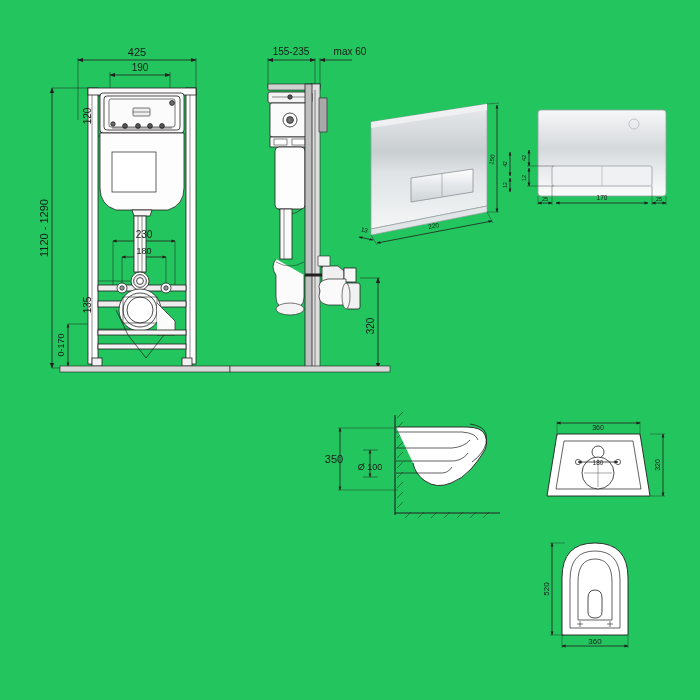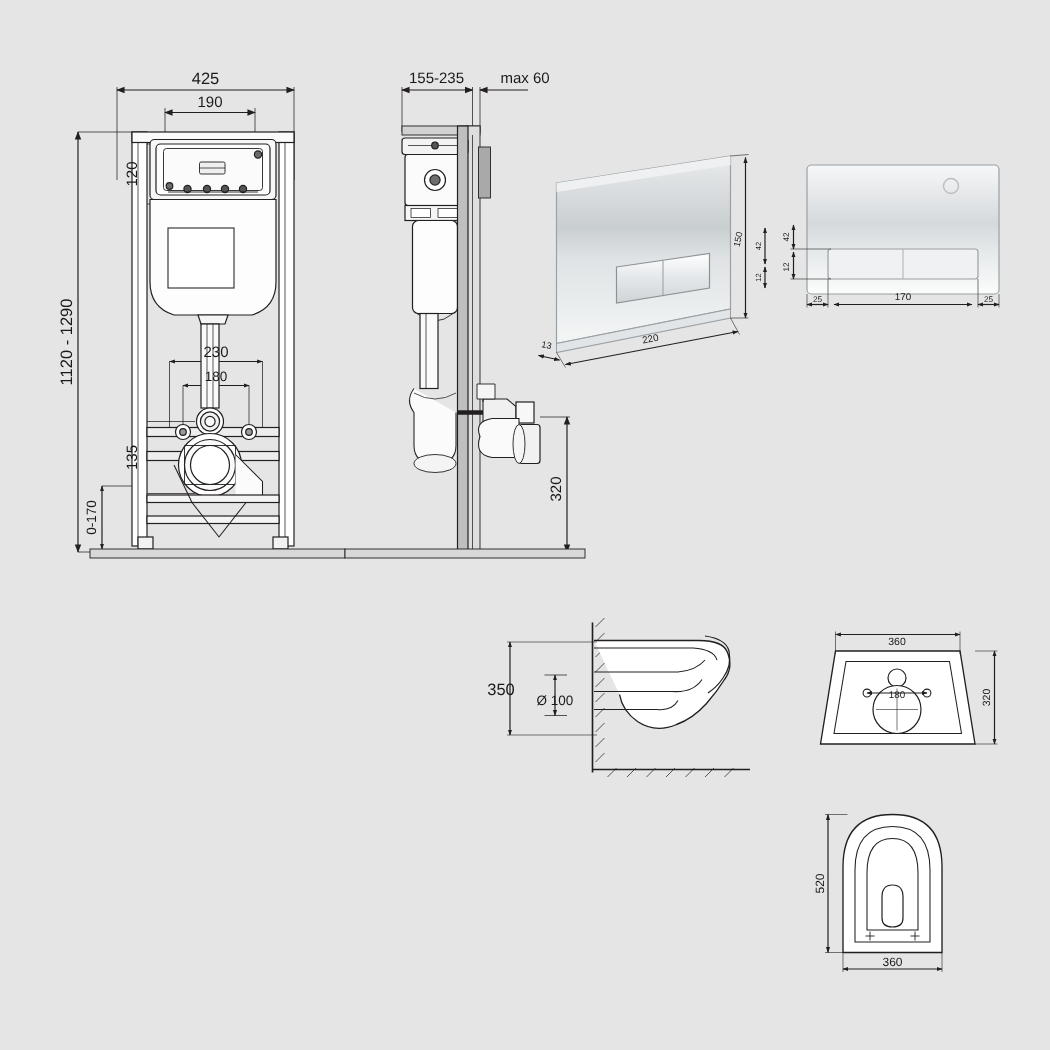--- a/index.html
+++ b/index.html
@@ -1,18 +1,18 @@
 <!DOCTYPE html>
 <html><head>
 <meta charset="utf-8">
 <style>
   html,body{margin:0;padding:0;background:#fff;}
   body{width:700px;height:700px;overflow:hidden;
        font-family:"Liberation Sans",sans-serif;}
-  #stage{position:relative;width:700px;height:700px;background:#e5e5e5;}
+  #stage{position:relative;width:700px;height:700px;background:#22c55e;}
   svg{display:block;}
   .dimtxt{font-family:"Liberation Sans",sans-serif;fill:#1a1a1a;}
 </style>
 </head>
 <body>
 
 <div id="stage">
 <svg width="700" height="700" viewBox="0 0 700 700">
   <defs>
     <marker id="ah" viewBox="0 0 10 10" refX="9" refY="5" markerWidth="7" markerHeight="7" orient="auto-start-reverse">

